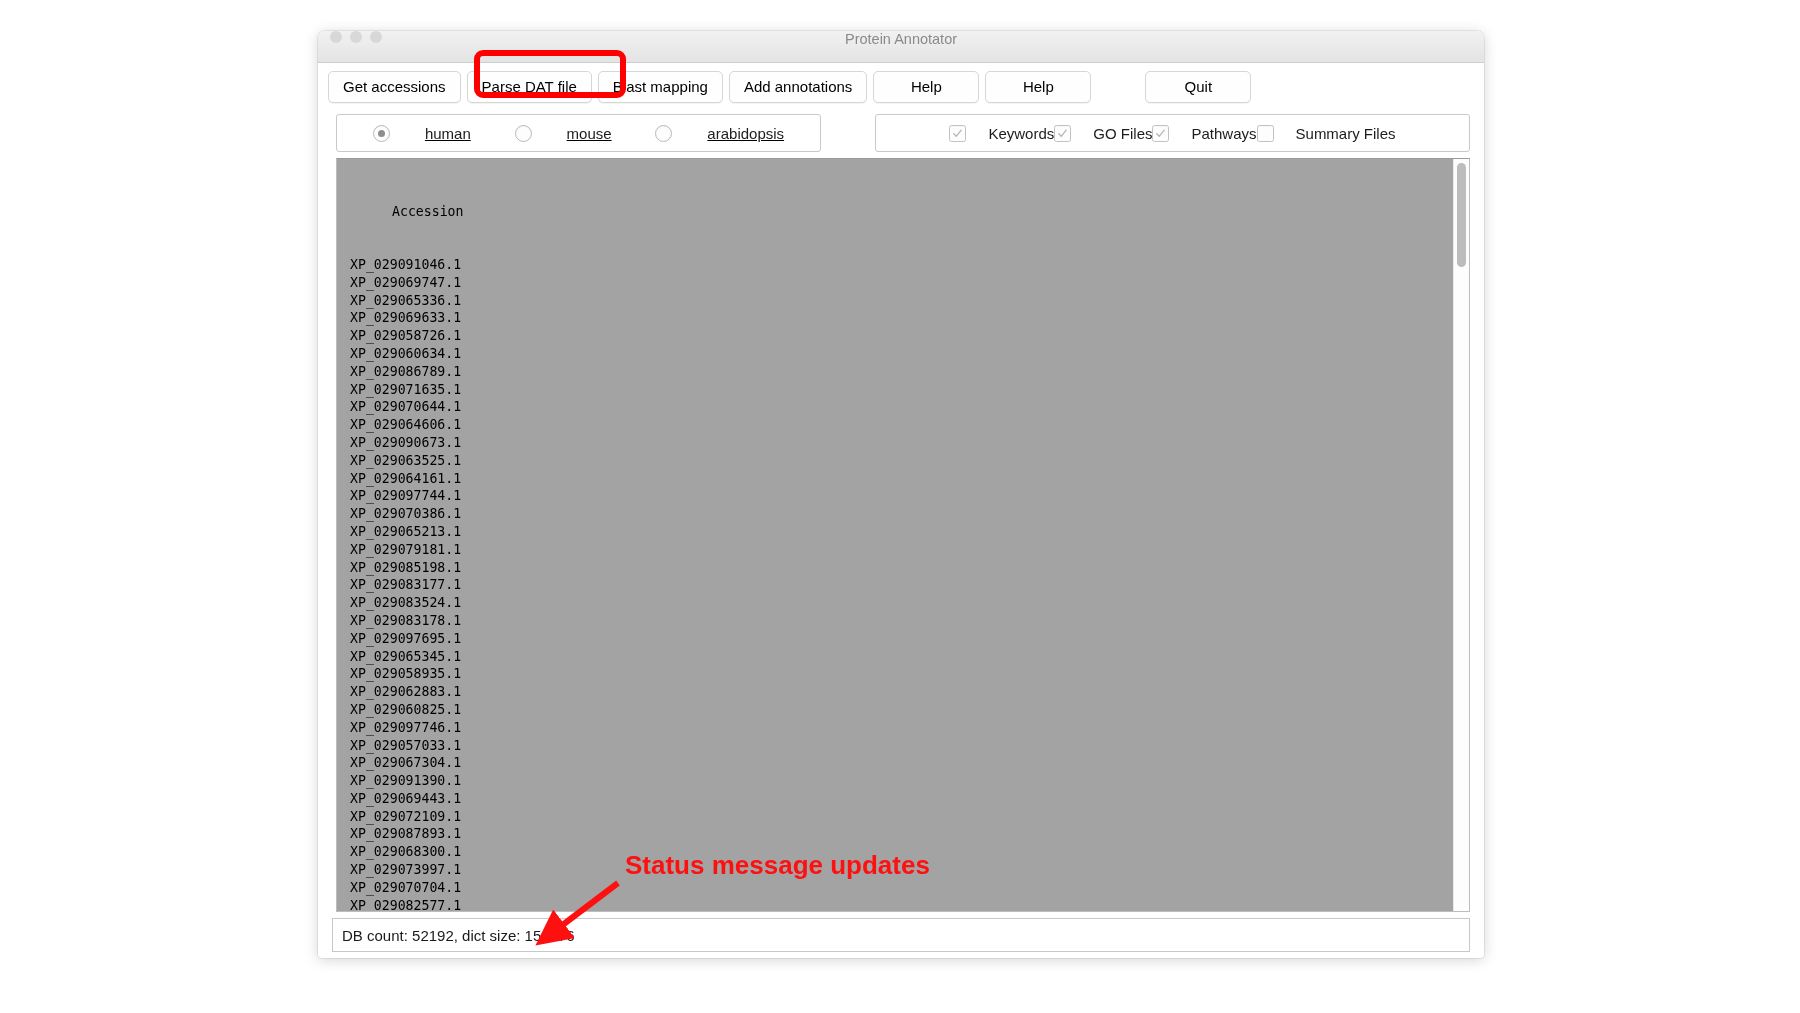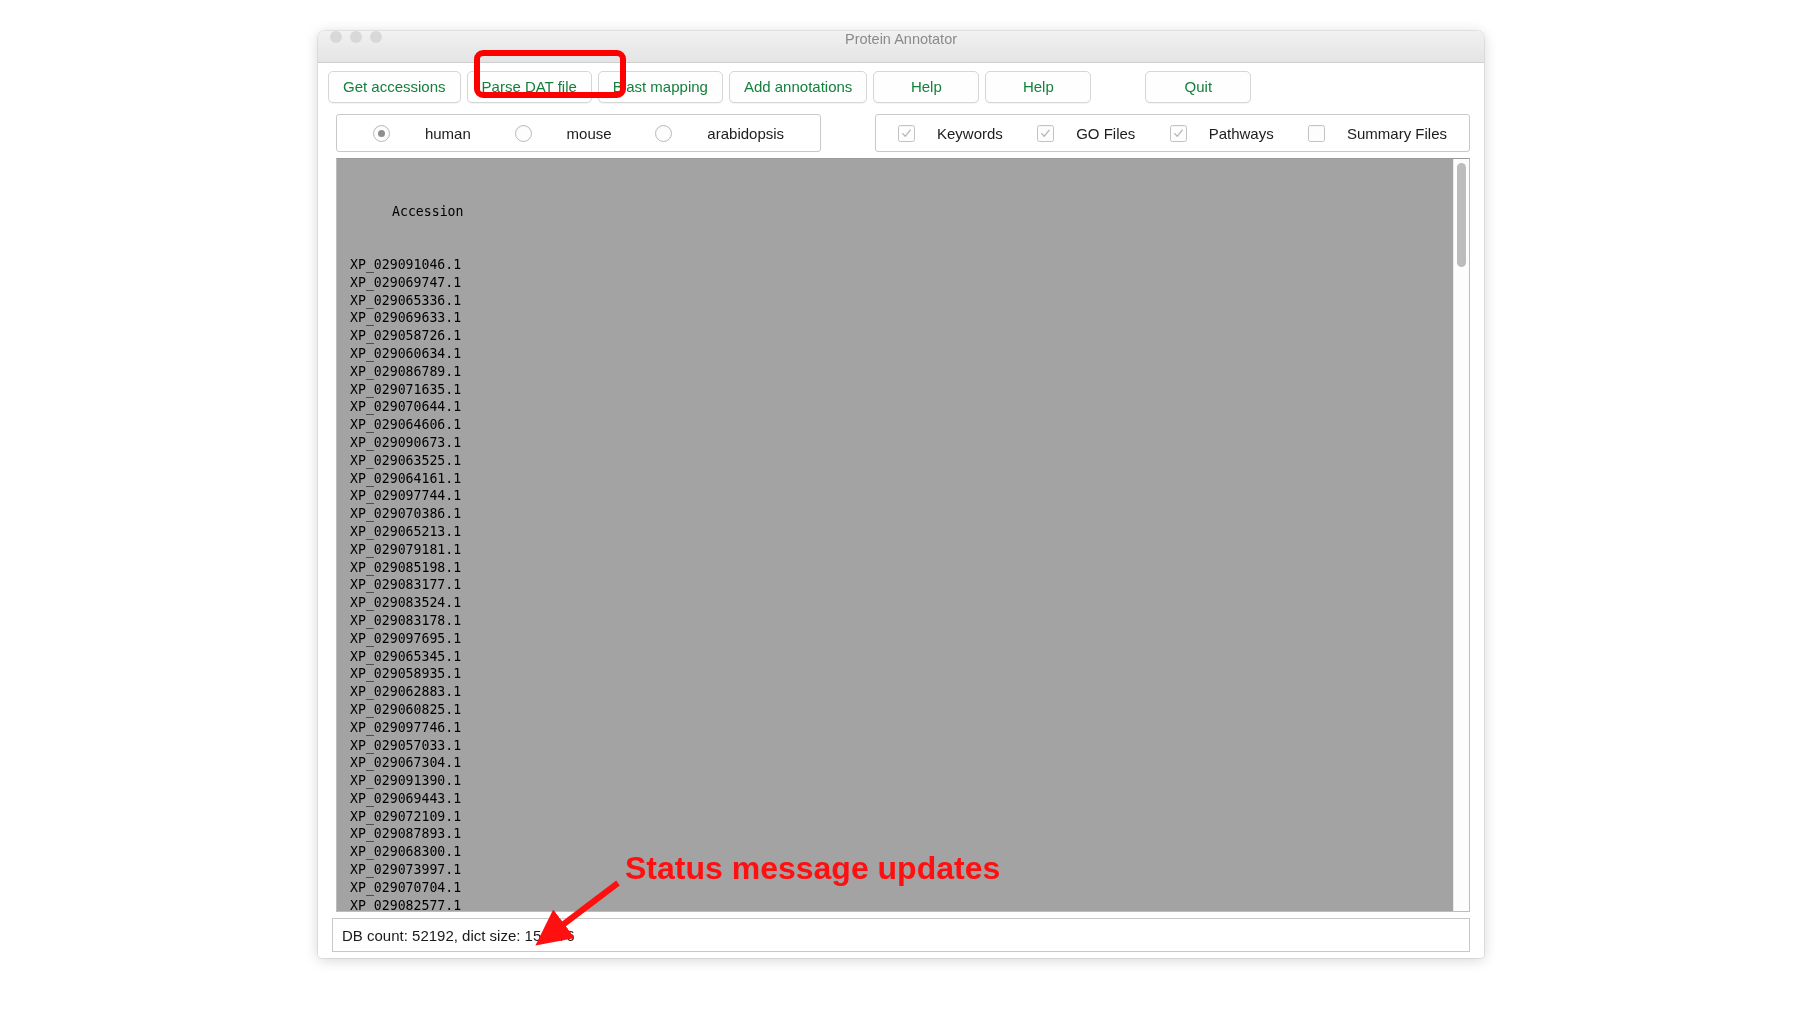--- a/index.html
+++ b/index.html
@@ -74,21 +74,21 @@
     padding-left: 10px;
     gap: 6px;
   }
   .tbtn {
     height: 30px;
     padding: 0 14px;
     background: #fefefe;
     border: 1px solid #d6d6d6;
     border-radius: 5px;
     font-size: 15px;
-    color: #15803d;
+    color: #000000;
     font-family: "Liberation Sans", sans-serif;
     display: flex;
     align-items: center;
     justify-content: center;
     box-shadow: 0 1px 1px rgba(0,0,0,0.05);
     white-space: nowrap;
     cursor: default;
   }
   .tbtn.w-reset { min-width: 76px; }
   .tbtn.w-help  { min-width: 76px; }
@@ -112,21 +112,21 @@
     align-items: center;
   }
   .group-species { width: 455px; }
   .group-outputs { flex: 1; margin-left: 54px; }
 
   .radio-item, .check-item {
     display: flex;
     align-items: center;
     cursor: default;
   }
-  .radio-item { gap: 15px; }
+  .radio-item { gap: 15px; text-decoration: underline; }
   .radio-item .lbl { margin-left: 20px; }
   .check-item .lbl { margin-left: 22px; }
 
   .radio-outer {
     width: 15px;
     height: 15px;
     border-radius: 50%;
     border: 1px solid #b9b9b9;
     background: #fdfdfd;
     display: inline-block;
@@ -223,21 +223,21 @@
     height: 48px;
     border: 6px solid #ff0000;
     border-radius: 9px;
     box-sizing: border-box;
     pointer-events: none;
   }
   .anno-text {
     position: absolute;
     left: 625px;
     top: 850px;
-    font-size: 32px;
+    font-size: 26px;
     font-weight: bold;
     color: #ff1010;
     white-space: nowrap;
   }
   .anno-arrow {
     position: absolute;
     left: 530px;
     top: 875px;
     width: 100px;
     height: 80px;
@@ -280,21 +280,21 @@
         <div class="radio-item">
           <span class="radio-outer"></span>
           <span class="lbl">mouse</span>
         </div>
         <div class="radio-item">
           <span class="radio-outer"></span>
           <span class="lbl">arabidopsis</span>
         </div>
       </div>
 
-      <div class="groupbox group-outputs" style="justify-content:space-between; padding:0 22px;">
+      <div class="groupbox group-outputs" style="justify-content:center; padding:0 22px;">
         <div class="check-item">
           <span class="cbox on">
             <svg width="11" height="11" viewBox="0 0 11 11">
                 <path d="M1.8 5.6 L4.2 8.3 L9.2 2.2" fill="none" stroke="#b5b5b5" stroke-width="1.3" stroke-linecap="round" stroke-linejoin="round"></path>
               </svg>
           </span>
           <span class="lbl">Keywords</span>
         </div>
         <div class="check-item">
           <span class="cbox on">

